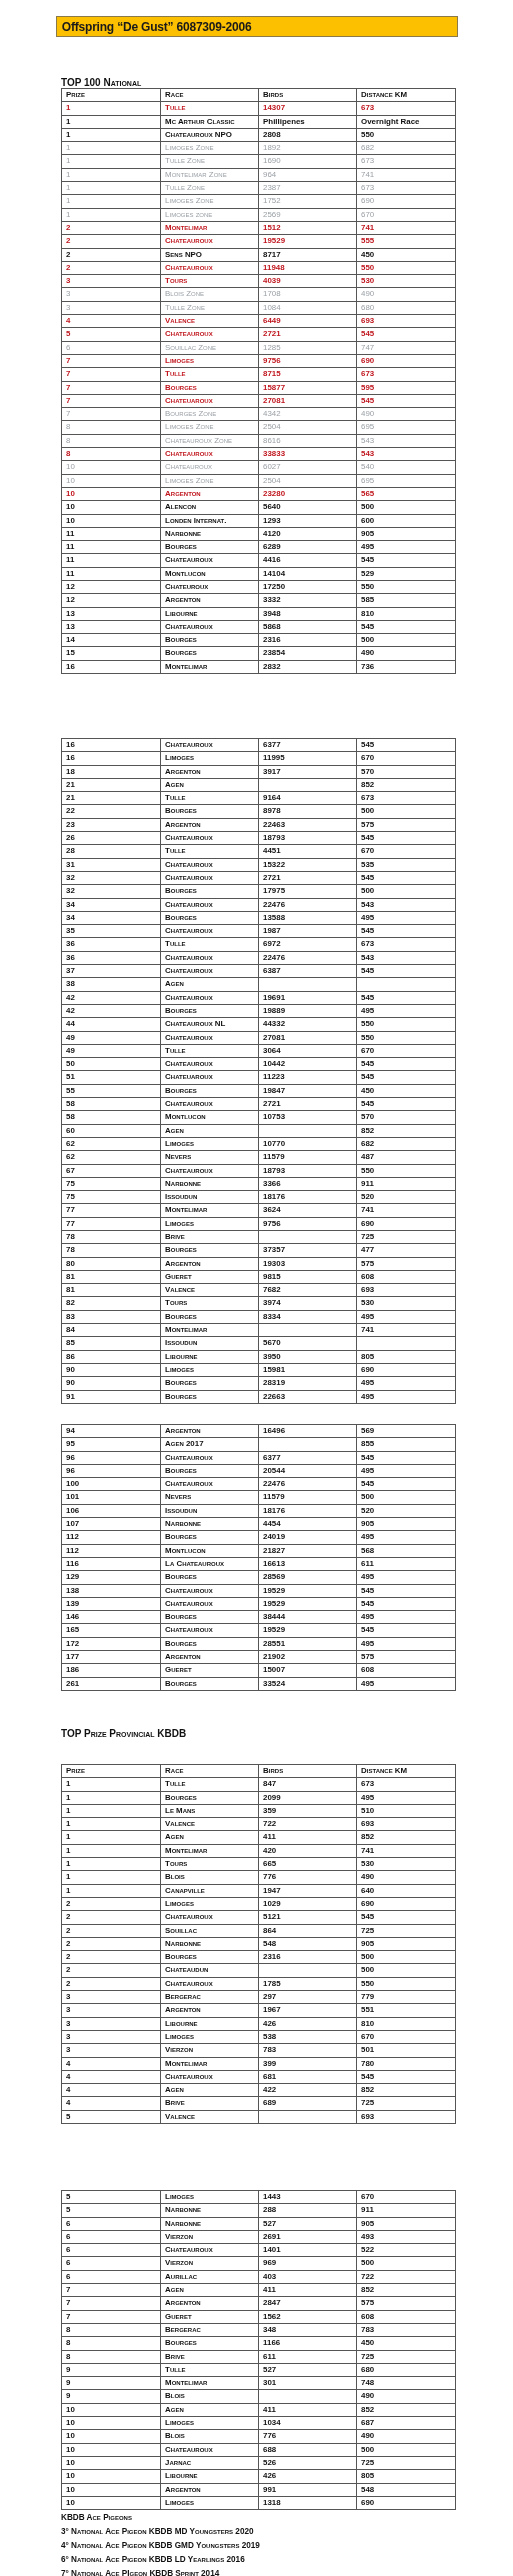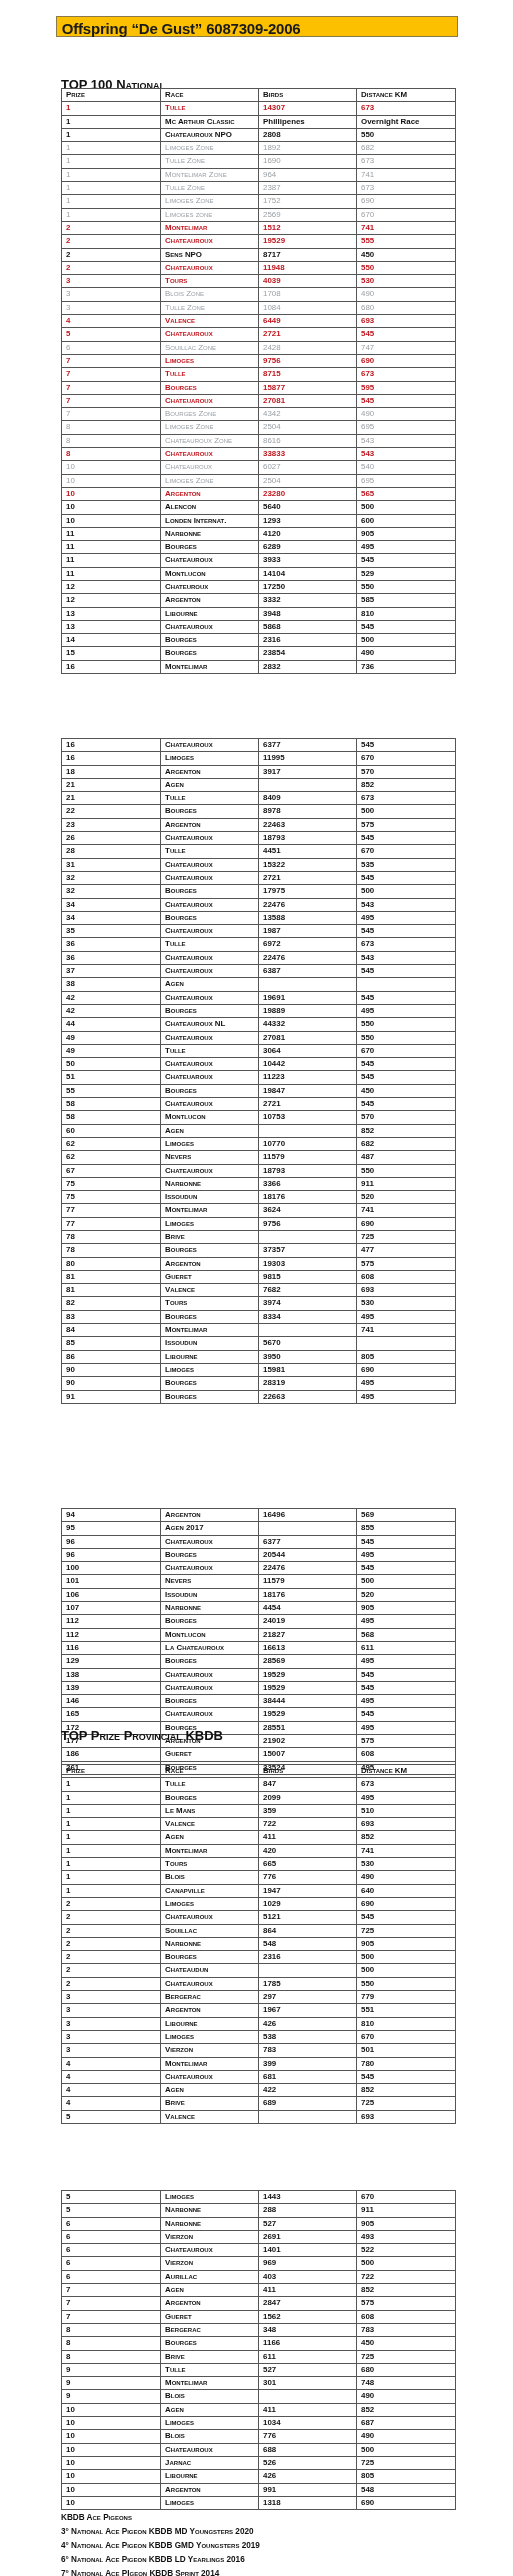--- a/index.html
+++ b/index.html
@@ -1,19 +1,19 @@
 <!DOCTYPE html>
 <html style="font-size:11px"><head>
 <meta charset="utf-8">
 <style>
   html, body { margin:0; padding:0; background:#ffffff; }
   body { width:514px; height:2576px; position:relative; font-family:"Liberation Sans", sans-serif; color:#111; overflow:hidden; }
   .title-bar { position:absolute; left:56px; top:15.8px; width:402px; height:21px; background:#fcc000; border:0.7px solid #8a7a4a; box-sizing:border-box; }
-  .title-bar span { position:absolute; left:4.8px; top:3.4px; font-weight:bold; font-size:15px; letter-spacing:-0.2px; color:#1a1a1a; }
-  .section-title { position:absolute; left:61px; font-weight:bold; font-size:13px; font-variant:small-caps; color:#111; }
+  .title-bar span { position:absolute; left:4.8px; top:3.4px; font-weight:bold; font-size:12px; letter-spacing:-0.2px; color:#1a1a1a; }
+  .section-title { position:absolute; left:61px; font-weight:bold; font-size:10px; font-variant:small-caps; color:#111; }
   table.data { position:absolute; left:61px; width:393px; border-collapse:collapse; table-layout:fixed; }
   table.data td { border:0.7px solid #555; height:13px; padding:0 0 0 4.1px; font-size:7.9px; font-weight:bold; line-height:12.3px; white-space:nowrap; overflow:hidden; box-sizing:border-box; }
   table.data td.race { font-variant:small-caps; }
   table.data tr.hdr td { font-variant:small-caps;margin-left:20px; }
   table.data tr.red td { color:#c0161e; }
   table.data tr.grey td { color:#9aa0a6; font-weight:normal; }
   table.data tr.black td { color:#111; }
   .ace-list { position:absolute; left:61px; top:2511px; font-weight:bold; font-size:8.2px; font-variant:small-caps; line-height:14px; color:#111; }
 </style>
 </head>
@@ -143,21 +143,21 @@
       </tr>
       <tr class="red">
         <td>5</td>
         <td class="race">Chateauroux</td>
         <td>2721</td>
         <td>545</td>
       </tr>
       <tr class="grey">
         <td>6</td>
         <td class="race">Souillac Zone</td>
-        <td>2428</td>
+        <td>1285</td>
         <td>747</td>
       </tr>
       <tr class="red">
         <td>7</td>
         <td class="race">Limoges</td>
         <td>9756</td>
         <td>690</td>
       </tr>
       <tr class="red">
         <td>7</td>
@@ -239,21 +239,21 @@
       </tr>
       <tr class="black">
         <td>11</td>
         <td class="race">Bourges</td>
         <td>6289</td>
         <td>495</td>
       </tr>
       <tr class="black">
         <td>11</td>
         <td class="race">Chateauroux</td>
-        <td>3933</td>
+        <td>4416</td>
         <td>545</td>
       </tr>
       <tr class="black">
         <td>11</td>
         <td class="race">Montlucon</td>
         <td>14104</td>
         <td>529</td>
       </tr>
       <tr class="black">
         <td>12</td>
@@ -327,21 +327,21 @@
       </tr>
       <tr class="black">
         <td>21</td>
         <td class="race">Agen</td>
         <td></td>
         <td>852</td>
       </tr>
       <tr class="black">
         <td>21</td>
         <td class="race">Tulle</td>
-        <td>8409</td>
+        <td>9164</td>
         <td>673</td>
       </tr>
       <tr class="black">
         <td>22</td>
         <td class="race">Bourges</td>
         <td>8978</td>
         <td>500</td>
       </tr>
       <tr class="black">
         <td>23</td>
@@ -602,21 +602,21 @@
         <td>495</td>
       </tr>
       <tr class="black">
         <td>91</td>
         <td class="race">Bourges</td>
         <td>22663</td>
         <td>495</td>
       </tr>
     </tbody>
   </table>
-<table class="data" id="t-nat-2" style="top:1508px;padding-left:48px;">
+<table class="data" id="t-nat-2" style="top:1424px;padding-left:48px;">
     <colgroup>
       <col style="width: 99px;">
       <col style="width: 98px;">
       <col style="width: 98px;">
       <col style="width: 99px;">
     </colgroup>
     <tbody>
       <tr class="black">
         <td>94</td>
         <td class="race">Argenton</td>

